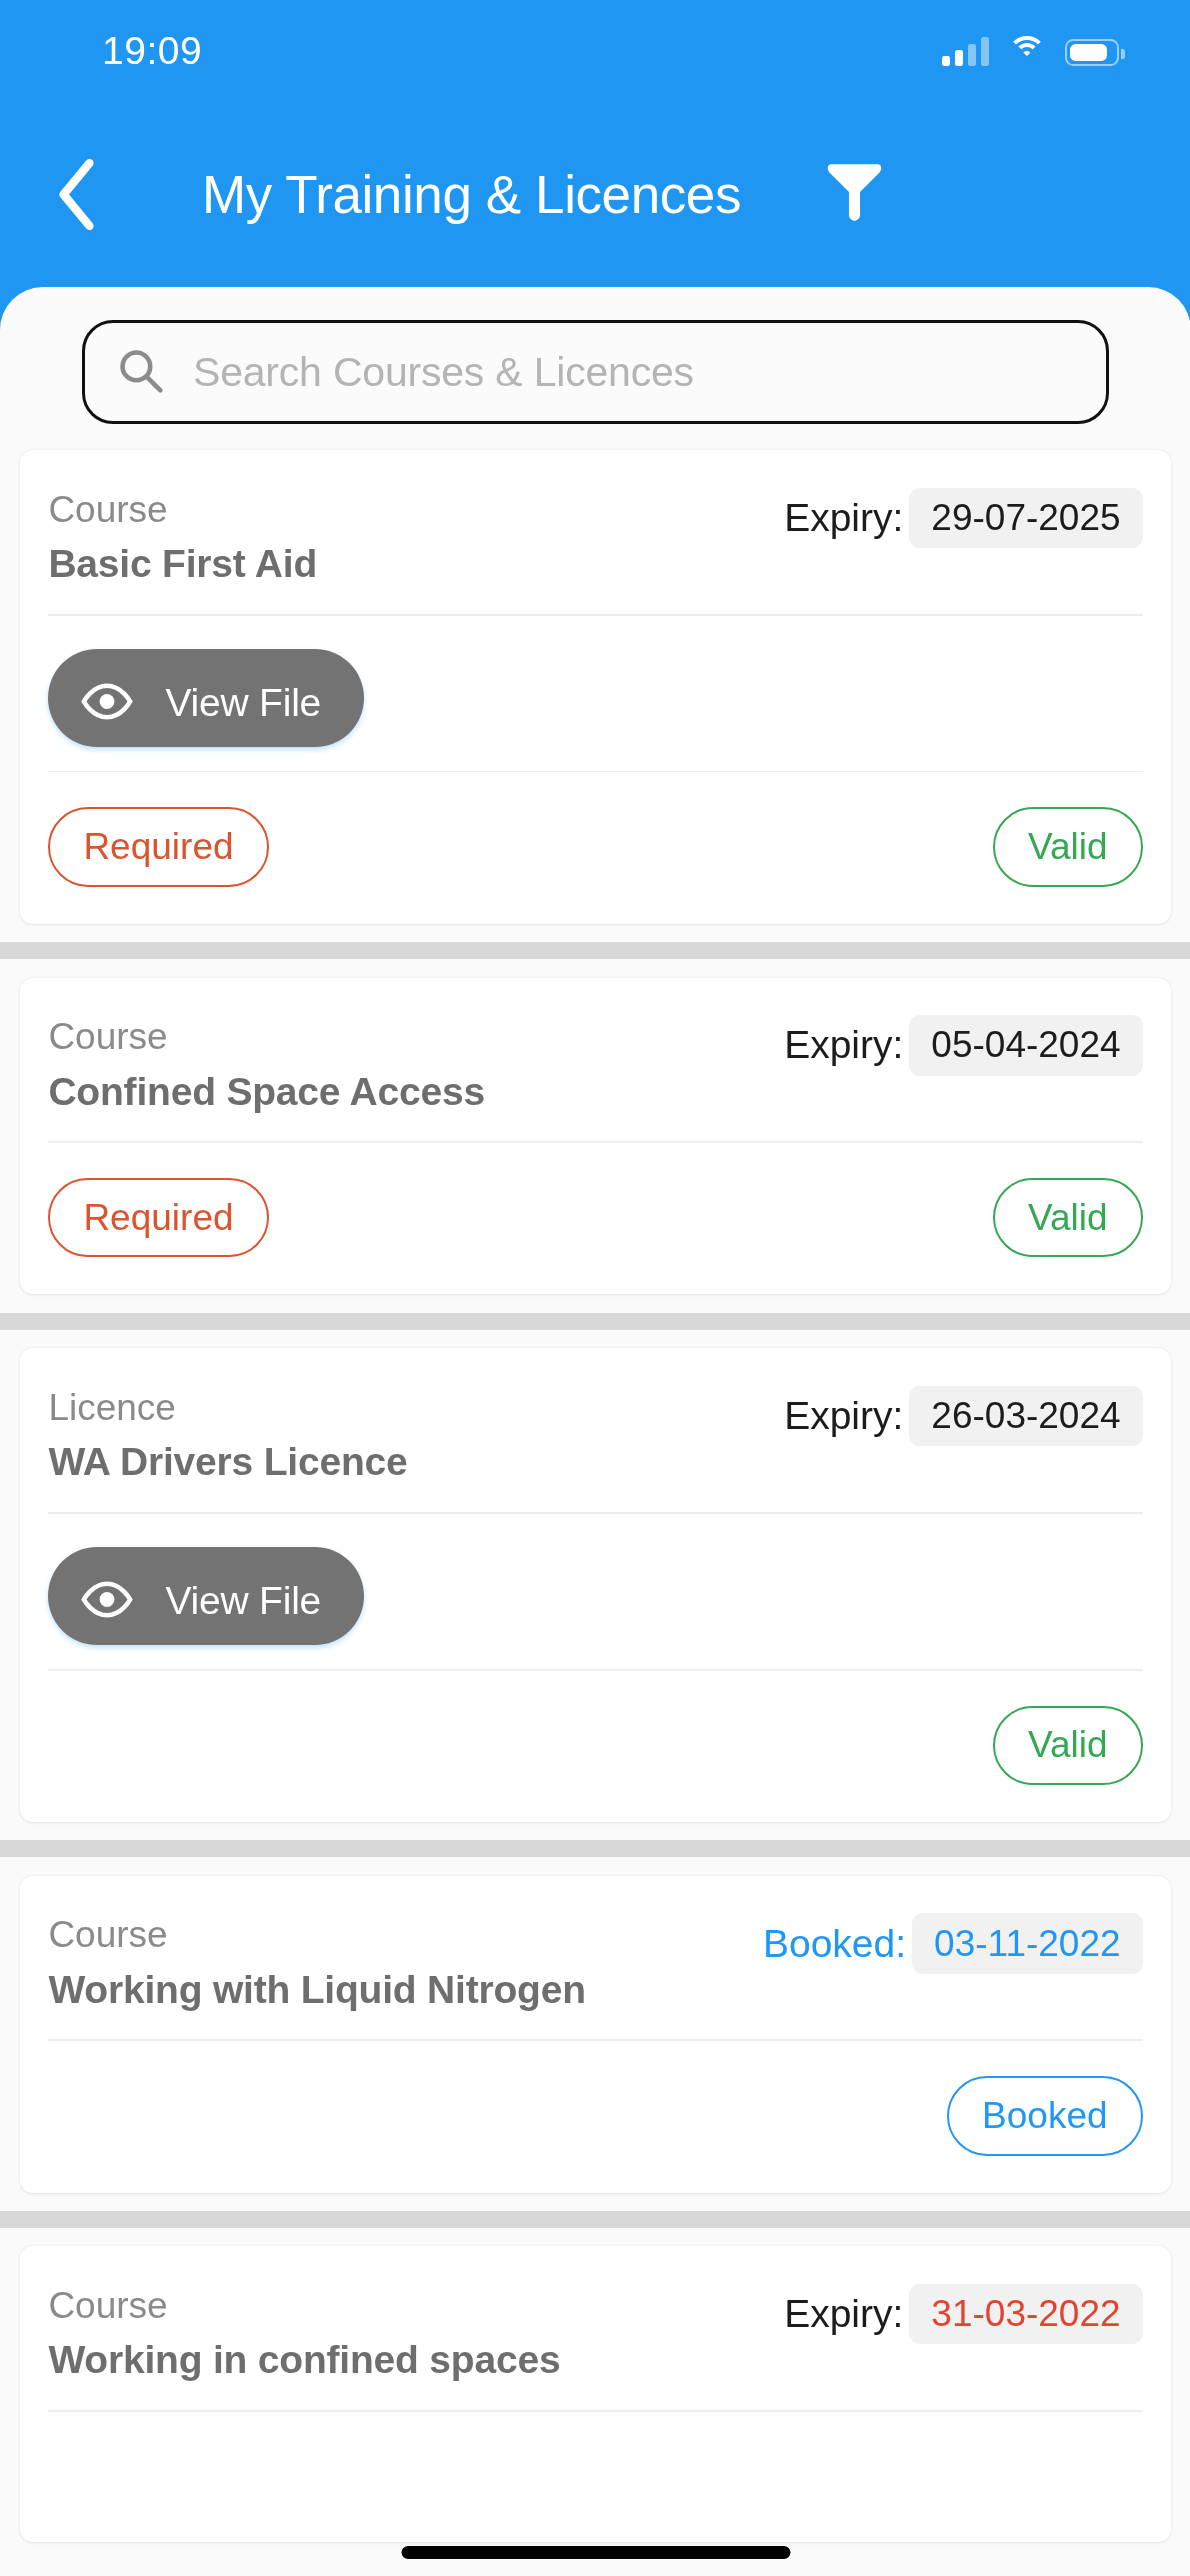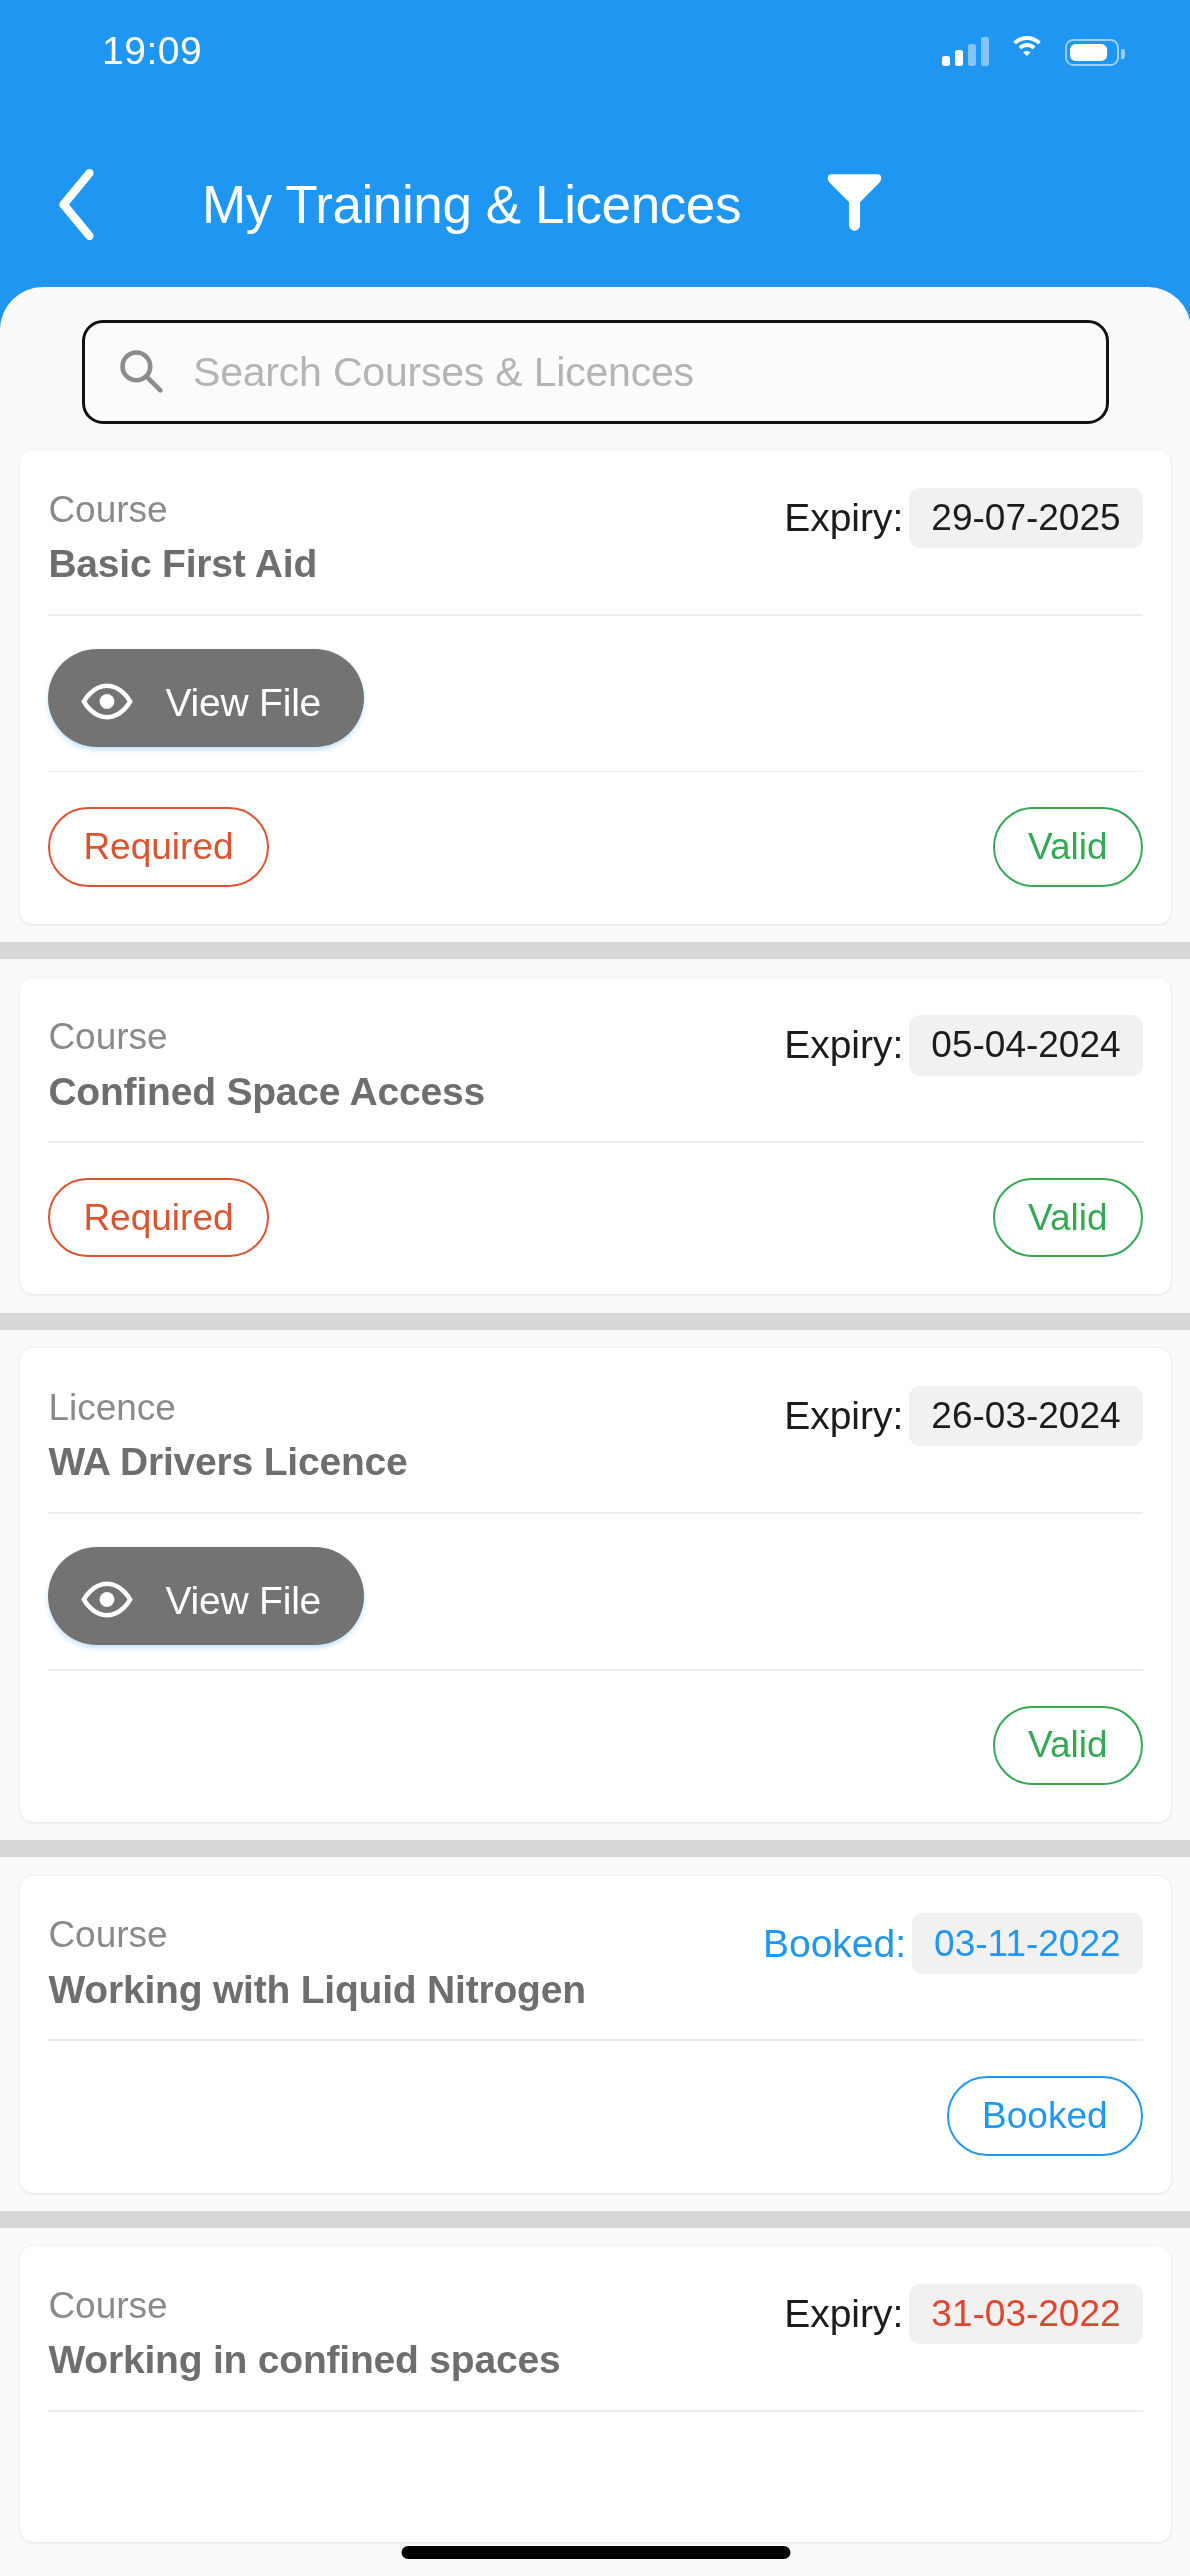--- a/index.html
+++ b/index.html
@@ -29,21 +29,21 @@
   .wifi span { position:absolute; left:50%; transform:translateX(-50%); border:4.6px solid #fff; border-bottom-color:transparent; border-left-color:transparent; border-right-color:transparent; border-radius:50%; }
   .wifi .w1 { width:39px; height:39px; top:0; }
   .wifi .w2 { width:24px; height:24px; top:7.4px; }
   .wifi .w3 { width:10.2px; height:10.2px; top:15px; border-width:5.6px; }
   .batt { position:relative; width:54px; height:27px; border:2.8px solid rgba(255,255,255,.55); border-radius:8.3px; }
   .batt .fill { position:absolute; left:2.8px; top:2.8px; bottom:2.8px; width:75%; background:#fff; border-radius:5.6px; }
   .batt .cap { position:absolute; right:-8.3px; top:8.3px; width:4.6px; height:10.2px; background:rgba(255,255,255,.55); border-radius:0 2.8px 2.8px 0; }
 
   
   .navbar {
-    position:absolute; top:112px; left:0; width:943px; height:185px;
+    position:absolute; top:102px; left:0; width:943px; height:185px;
     display:flex; align-items:center;
   }
   .nav-back {
     position:absolute; left:35px; top:50%; transform:translateY(-50%);
     width:83px; height:83px; display:flex; align-items:center; justify-content:center;
   }
   .nav-back svg { display:block; }
   .nav-title {
     position:absolute; left:0; right:0; text-align:center;
     color:#fff; font-size:53px; font-weight:400; letter-spacing:-0.4px;
@@ -57,21 +57,21 @@
   .sheet {
     position:absolute; top:287px; left:0; width:1191px; height:2289px;
     background:#FAFAFA; border-radius:43px 43px 0 0; overflow:hidden;
   }
 
   
   .searchwrap { padding:33px 82px 26px 82px; }
   .searchbox {
     display:flex; align-items:center; gap:28px;
     height:104px; background:#FBFBFB;
-    border:3.7px solid #111; border-radius:21px;
+    border:3.7px solid #111; border-radius:31px;
     padding:0 32px;
   }
   .search-ph { font-size:41px; color:#B4B4B4; font-weight:400; letter-spacing:-0.2px; }
 
   
   .cards { }
   .card {
     background:#fff; margin:0 20.4px;
     border-radius:13px;
     box-shadow:0 0.9px 2.8px rgba(0,0,0,.10);

